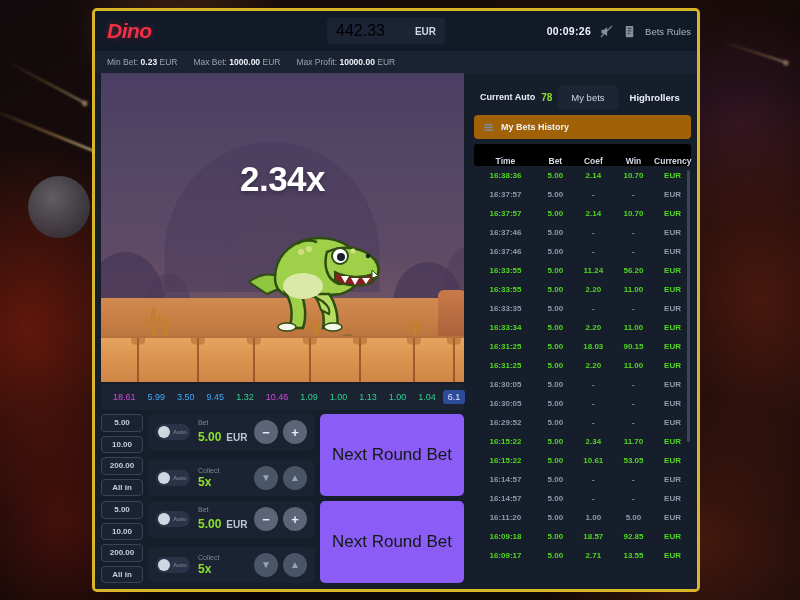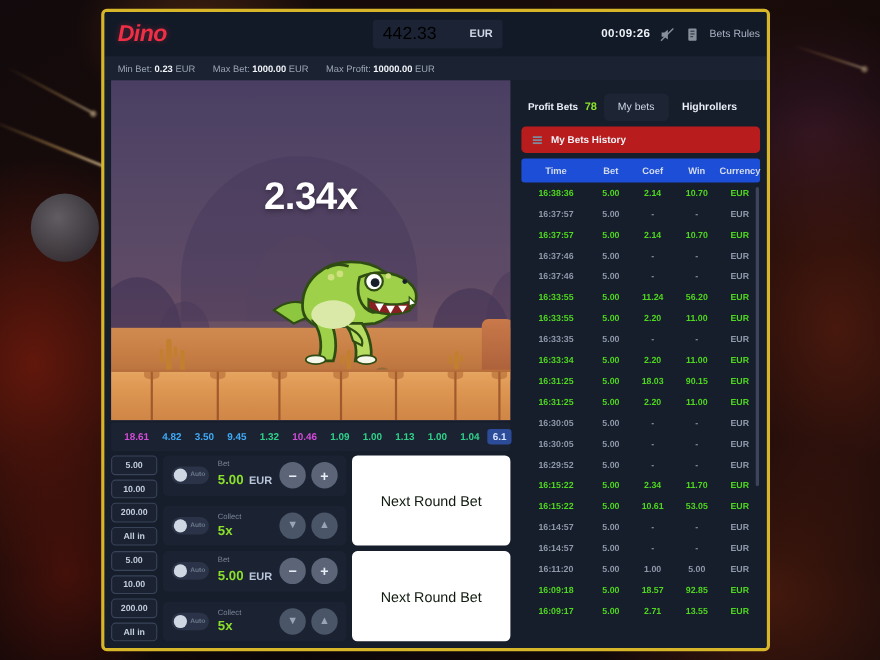--- a/index.html
+++ b/index.html
@@ -61,21 +61,21 @@
   }
   #logo {
     font-size: 21px; font-weight: bold; font-style: italic;
     color: #ef2f45;
     letter-spacing: -.5px;
     text-shadow: 0 0 6px rgba(239,47,69,.35);
     padding-left: 4px;
     text-align: right;
   }
   #balance-box {
-    position: absolute; left: 244px; top: 7px;
+    position: absolute; left: 232px; top: 7px;
     width: 118px; height: 26px;
     background: #1b2334;
     border-radius: 3px;
     display: flex; align-items: center; justify-content: space-between;
     padding: 0 9px;
   }
   #balance-cur { color: #cfd8e6; font-size: 10px; font-weight: bold; }
 
   #header-right {
     position: absolute; right: 6px; top: 0; height: 40px;
@@ -186,21 +186,21 @@
   #history {
     flex: 0 0 26px;
     margin: 2px 6px 0 6px;
     background: #1b2332;
     border-radius: 3px;
     display: flex; align-items: center;
     padding: 0 7px;
     gap: 2px;
   }
   .hist {
-    font-size: 9px; font-weight: bold;
+    font-size: 9px; font-weight: normal;
     padding: 2px 5px; border-radius: 3px;
     flex: 1; text-align: center;
     white-space: nowrap;
   }
   .hist.sel { background: #2c4c9a; color: #dbe6ff !important; }
   #hist-up { margin-left: 3px; color: #9fb0c6; font-size: 13px; }
 
   
   #controls { flex: 1; margin: 4px 6px 6px 6px; display: flex; flex-direction: column; gap: 5px; min-height: 0; }
   .betrow { flex: 1; display: flex; gap: 5px; min-height: 0; }
@@ -230,46 +230,46 @@
   .steppers { display: flex; gap: 5px; flex: 0 0 auto; }
   .step {
     width: 24px; height: 24px; border-radius: 50%;
     background: #5b6577; color: #e8edf5;
     display: flex; align-items: center; justify-content: center;
     font-size: 13px; font-weight: bold; line-height: 1;
   }
   .step.dim { background: #4a5567; color: #99a4b5; font-size: 10px; }
   .nextbtn {
     width: 144px; flex: 0 0 144px;
-    background: #ffffff; border-radius: 5px;
+    background: #8b5cf6; border-radius: 5px;
     display: flex; align-items: center; justify-content: center;
-    color: #101a10; font-size: 13px; font-weight: normal;
+    color: #101a10; font-size: 17px; font-weight: normal;
   }
 
   
   #tabs { display: flex; align-items: center; gap: 6px; height: 36px; flex: 0 0 36px; padding-left: 6px; }
   #cb-label { font-size: 9px; font-weight: bold; color: #eaf0f8; line-height: 1.15; }
   #cb-count { font-size: 10px; font-weight: bold; color: #8ae02b; }
   .tab {
     background: #1d2535; border-radius: 5px;
     padding: 7px 13px; font-size: 9.5px; color: #cdd7e5;
   }
   .tab.plain { background: transparent; color: #eaf0f8; font-weight: bold; padding: 7px 6px; }
 
   #myhist {
     height: 24px; flex: 0 0 24px; margin: 0 0 5px 0;
-    background: #b91c1c; border-radius: 4px;
+    background: #a16207; border-radius: 4px;
     display: flex; align-items: center; gap: 7px; padding: 0 9px;
   }
   #myhist-txt { font-size: 9px; color: #eef2f8; font-weight: bold; }
 
   #thead {
     height: 22px; flex: 0 0 22px;
-    background: #1d4ed8; border-radius: 3px;
-    display: flex; align-items: center;
+    background: #000000; border-radius: 3px;
+    display: flex; align-items: flex-end;
     font-size: 8.5px; font-weight: bold; color: #d3dcea;
   }
   #tbody { flex: 1; overflow: hidden; position: relative; }
   .trow { display: flex; align-items: center; height: 19px; font-size: 8px; font-weight: bold; }
   .trow.win { color: #4fd81f; }
   .trow.lose { color: #8e99aa; }
   .c-time { width: 29%; text-align: center; }
   .c-bet  { width: 17%; text-align: center; }
   .c-coef { width: 18%; text-align: center; }
   .c-win  { width: 19%; text-align: center; }
@@ -398,21 +398,21 @@
           <circle cx="60" cy="44" r="3" fill="#cfe17f"></circle>
           <circle cx="68" cy="41" r="3" fill="#cfe17f"></circle>
           <circle cx="112" cy="43" r="2.5" fill="#cfe17f"></circle>
           <ellipse cx="46" cy="119" rx="9" ry="4" fill="#f4f7ea" stroke="#2f4d12" stroke-width="1.5"></ellipse>
           <ellipse cx="92" cy="119" rx="9" ry="4" fill="#f4f7ea" stroke="#2f4d12" stroke-width="1.5"></ellipse>
         </svg>
       </div>
 
       <div id="history">
         <span class="hist" style="color: rgb(211, 75, 216);">18.61</span>
-        <span class="hist" style="color: rgb(63, 169, 245);">4.82</span>
+        <span class="hist" style="color: rgb(63, 169, 245);">5.99</span>
         <span class="hist" style="color: rgb(63, 169, 245);">3.50</span>
         <span class="hist" style="color: rgb(63, 169, 245);">9.45</span>
         <span class="hist" style="color: rgb(47, 209, 138);">1.32</span>
         <span class="hist" style="color: rgb(211, 75, 216);">10.46</span>
         <span class="hist" style="color: rgb(47, 209, 138);">1.09</span>
         <span class="hist" style="color: rgb(47, 209, 138);">1.00</span>
         <span class="hist" style="color: rgb(47, 209, 138);">1.13</span>
         <span class="hist" style="color: rgb(47, 209, 138);">1.00</span>
         <span class="hist" style="color: rgb(47, 209, 138);">1.04</span>
         <span class="hist sel">6.1</span>
@@ -501,21 +501,21 @@
           <div class="nextbtn">Next Round Bet</div>
         </div>
 
       </div>
     </div>
 
     <div id="right">
 
       <div id="tabs">
         <div id="cb-label">
-          <span>Profit Bets</span>
+          <span>Current Auto</span>
         </div>
         <span id="cb-count">78</span>
         <div class="tab">My bets</div>
         <div class="tab plain">Highrollers</div>
       </div>
 
       <div id="myhist">
         <svg width="11" height="11" viewBox="0 0 24 24">
           <rect x="3" y="4" width="18" height="3.5" fill="#7e8a9c"></rect>
           <rect x="3" y="10" width="18" height="3.5" fill="#7e8a9c"></rect>

